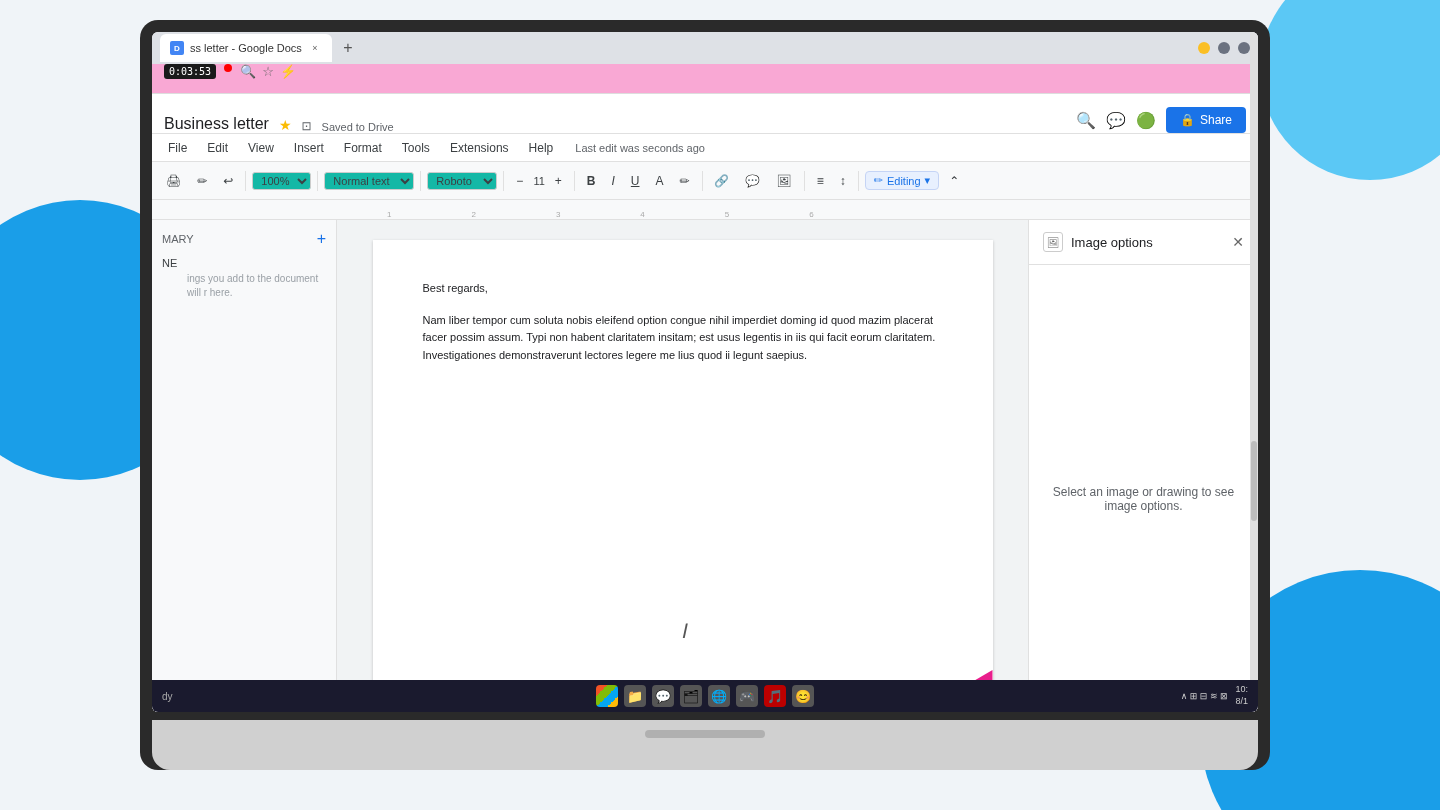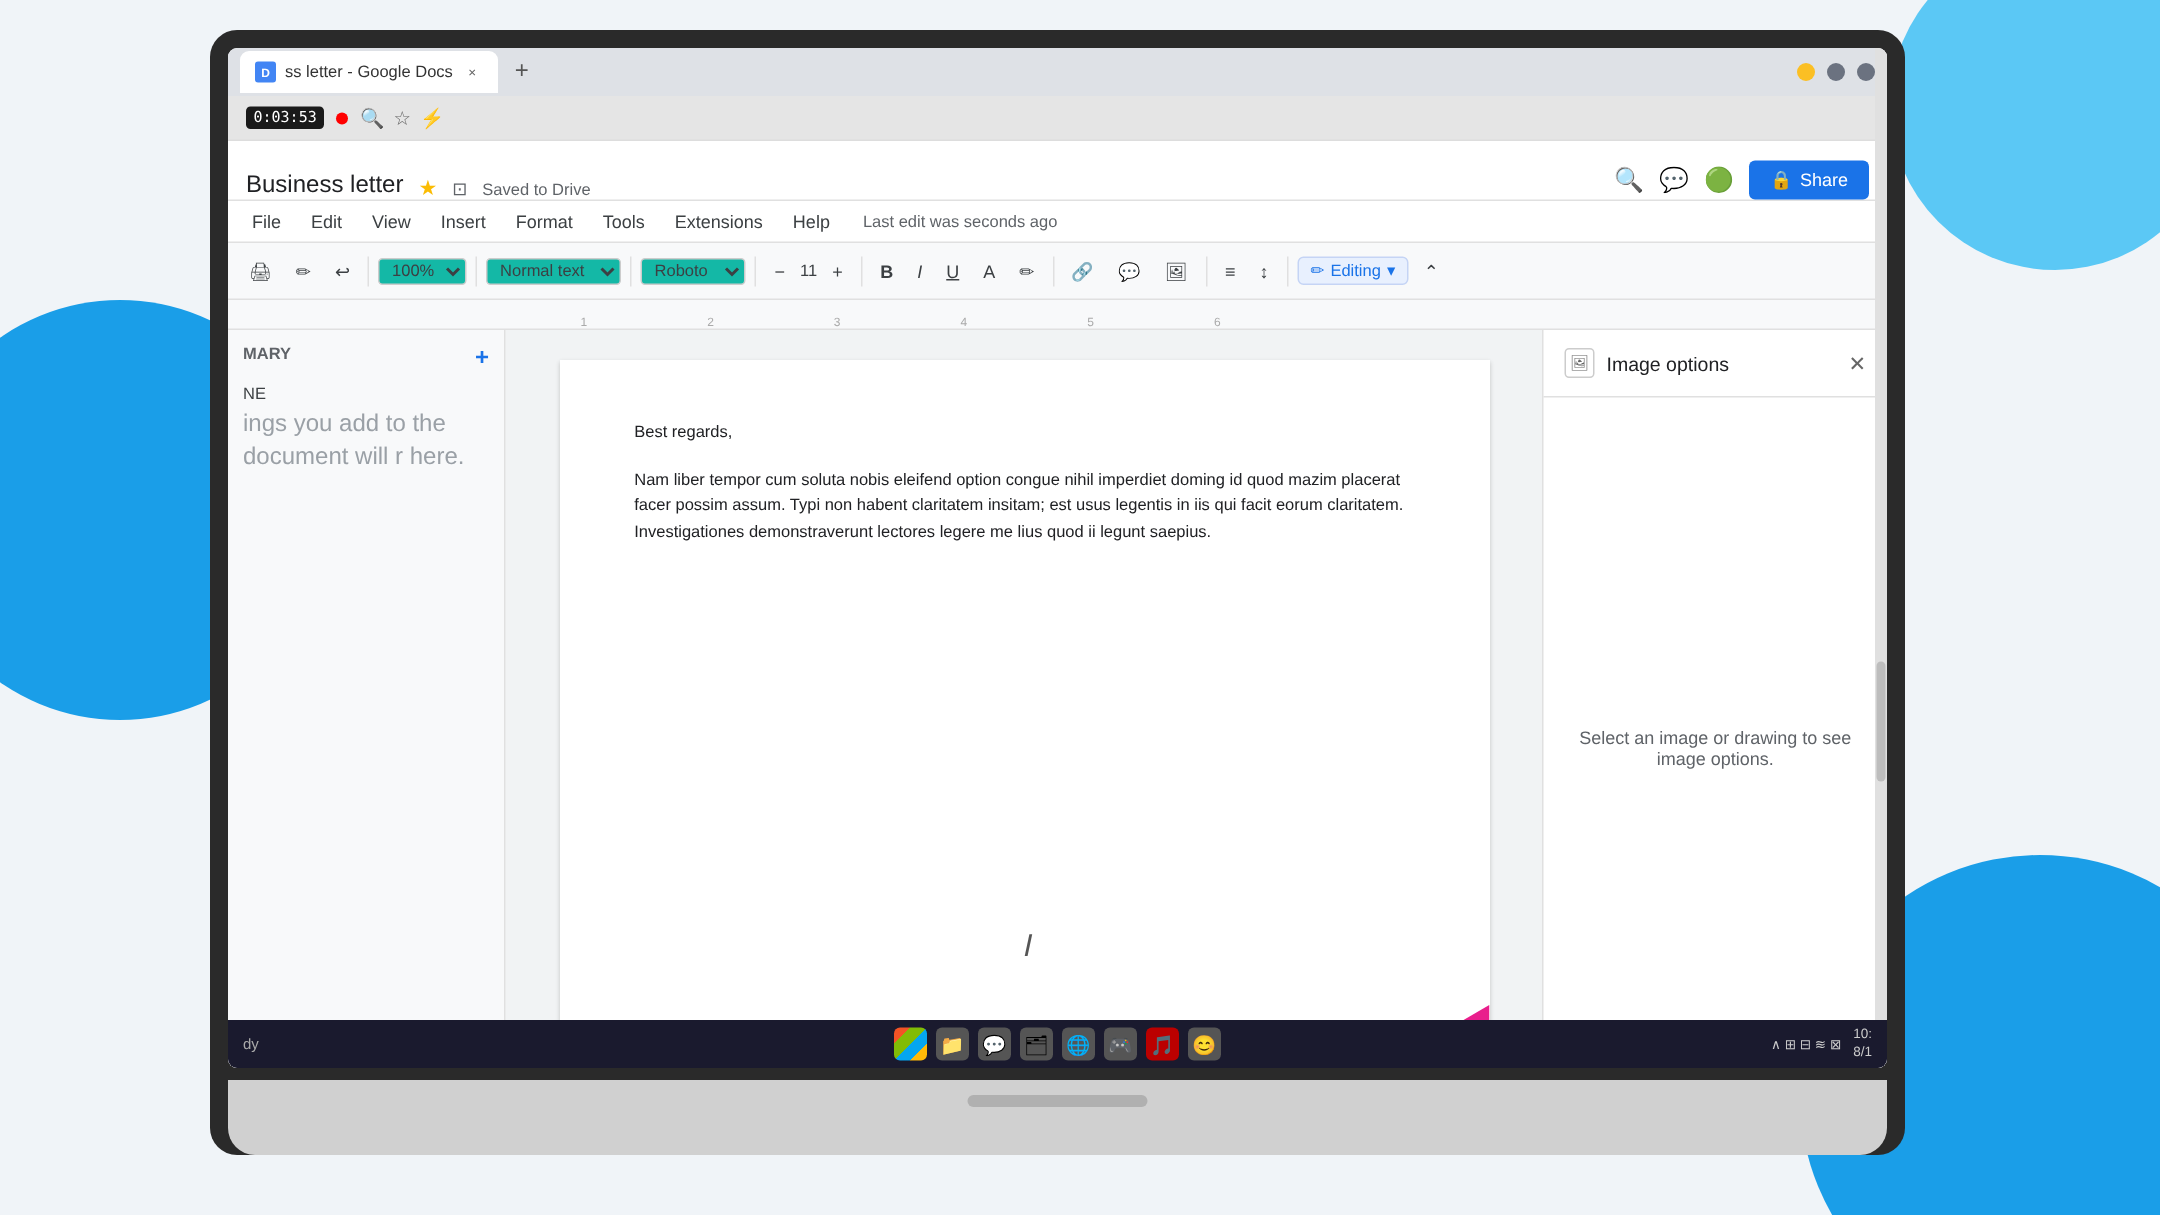--- a/index.html
+++ b/index.html
@@ -154,24 +154,24 @@
       height: 12px;
       border-radius: 50%;
       cursor: pointer;
     }
     .win-min { background: #fbbf24; }
     .win-max { background: #6b7280; }
     .win-close { background: #6b7280; }
 
     
     .address-bar {
-      background: #e5e5e5;
+      background: #f9a8d4;
       height: 30px;
       display: flex;
-      align-items: center;
+      align-items: flex-start;
       padding: 0 12px;
       gap: 8px;
       border-bottom: 1px solid #ddd;
     }
     .timer-badge {
       background: #1a1a1a;
       color: white;
       font-size: 10px;
       padding: 2px 5px;
       border-radius: 3px;
@@ -332,40 +332,41 @@
     .sidebar-panel {
       width: 185px;
       background: #f8f9fa;
       border-right: 1px solid #e0e0e0;
       padding: 10px;
       flex-shrink: 0;
     }
     .sidebar-section {
       font-size: 11px;
       color: #5f6368;
-      font-weight: 700;
+      font-weight: 400;
       margin-bottom: 6px;
       display: flex;
-      align-items: flex-start;
+      align-items: center;
       justify-content: space-between;
     }
     .sidebar-add-btn {
       color: #1a73e8;
       font-size: 16px;
       cursor: pointer;
     }
     .sidebar-outline-item {
       font-size: 11px;
       color: #3c4043;
       padding: 3px 0;
     }
     .sidebar-empty {
-      font-size: 16px;
+      font-size: 10px;
       color: #9aa0a6;
       line-height: 1.4;
+      margin-left: 25px;
     }
 
     
     .doc-area {
       flex: 1;
       overflow-y: auto;
       padding: 20px;
       background: #f1f3f4;
       position: relative;
     }

